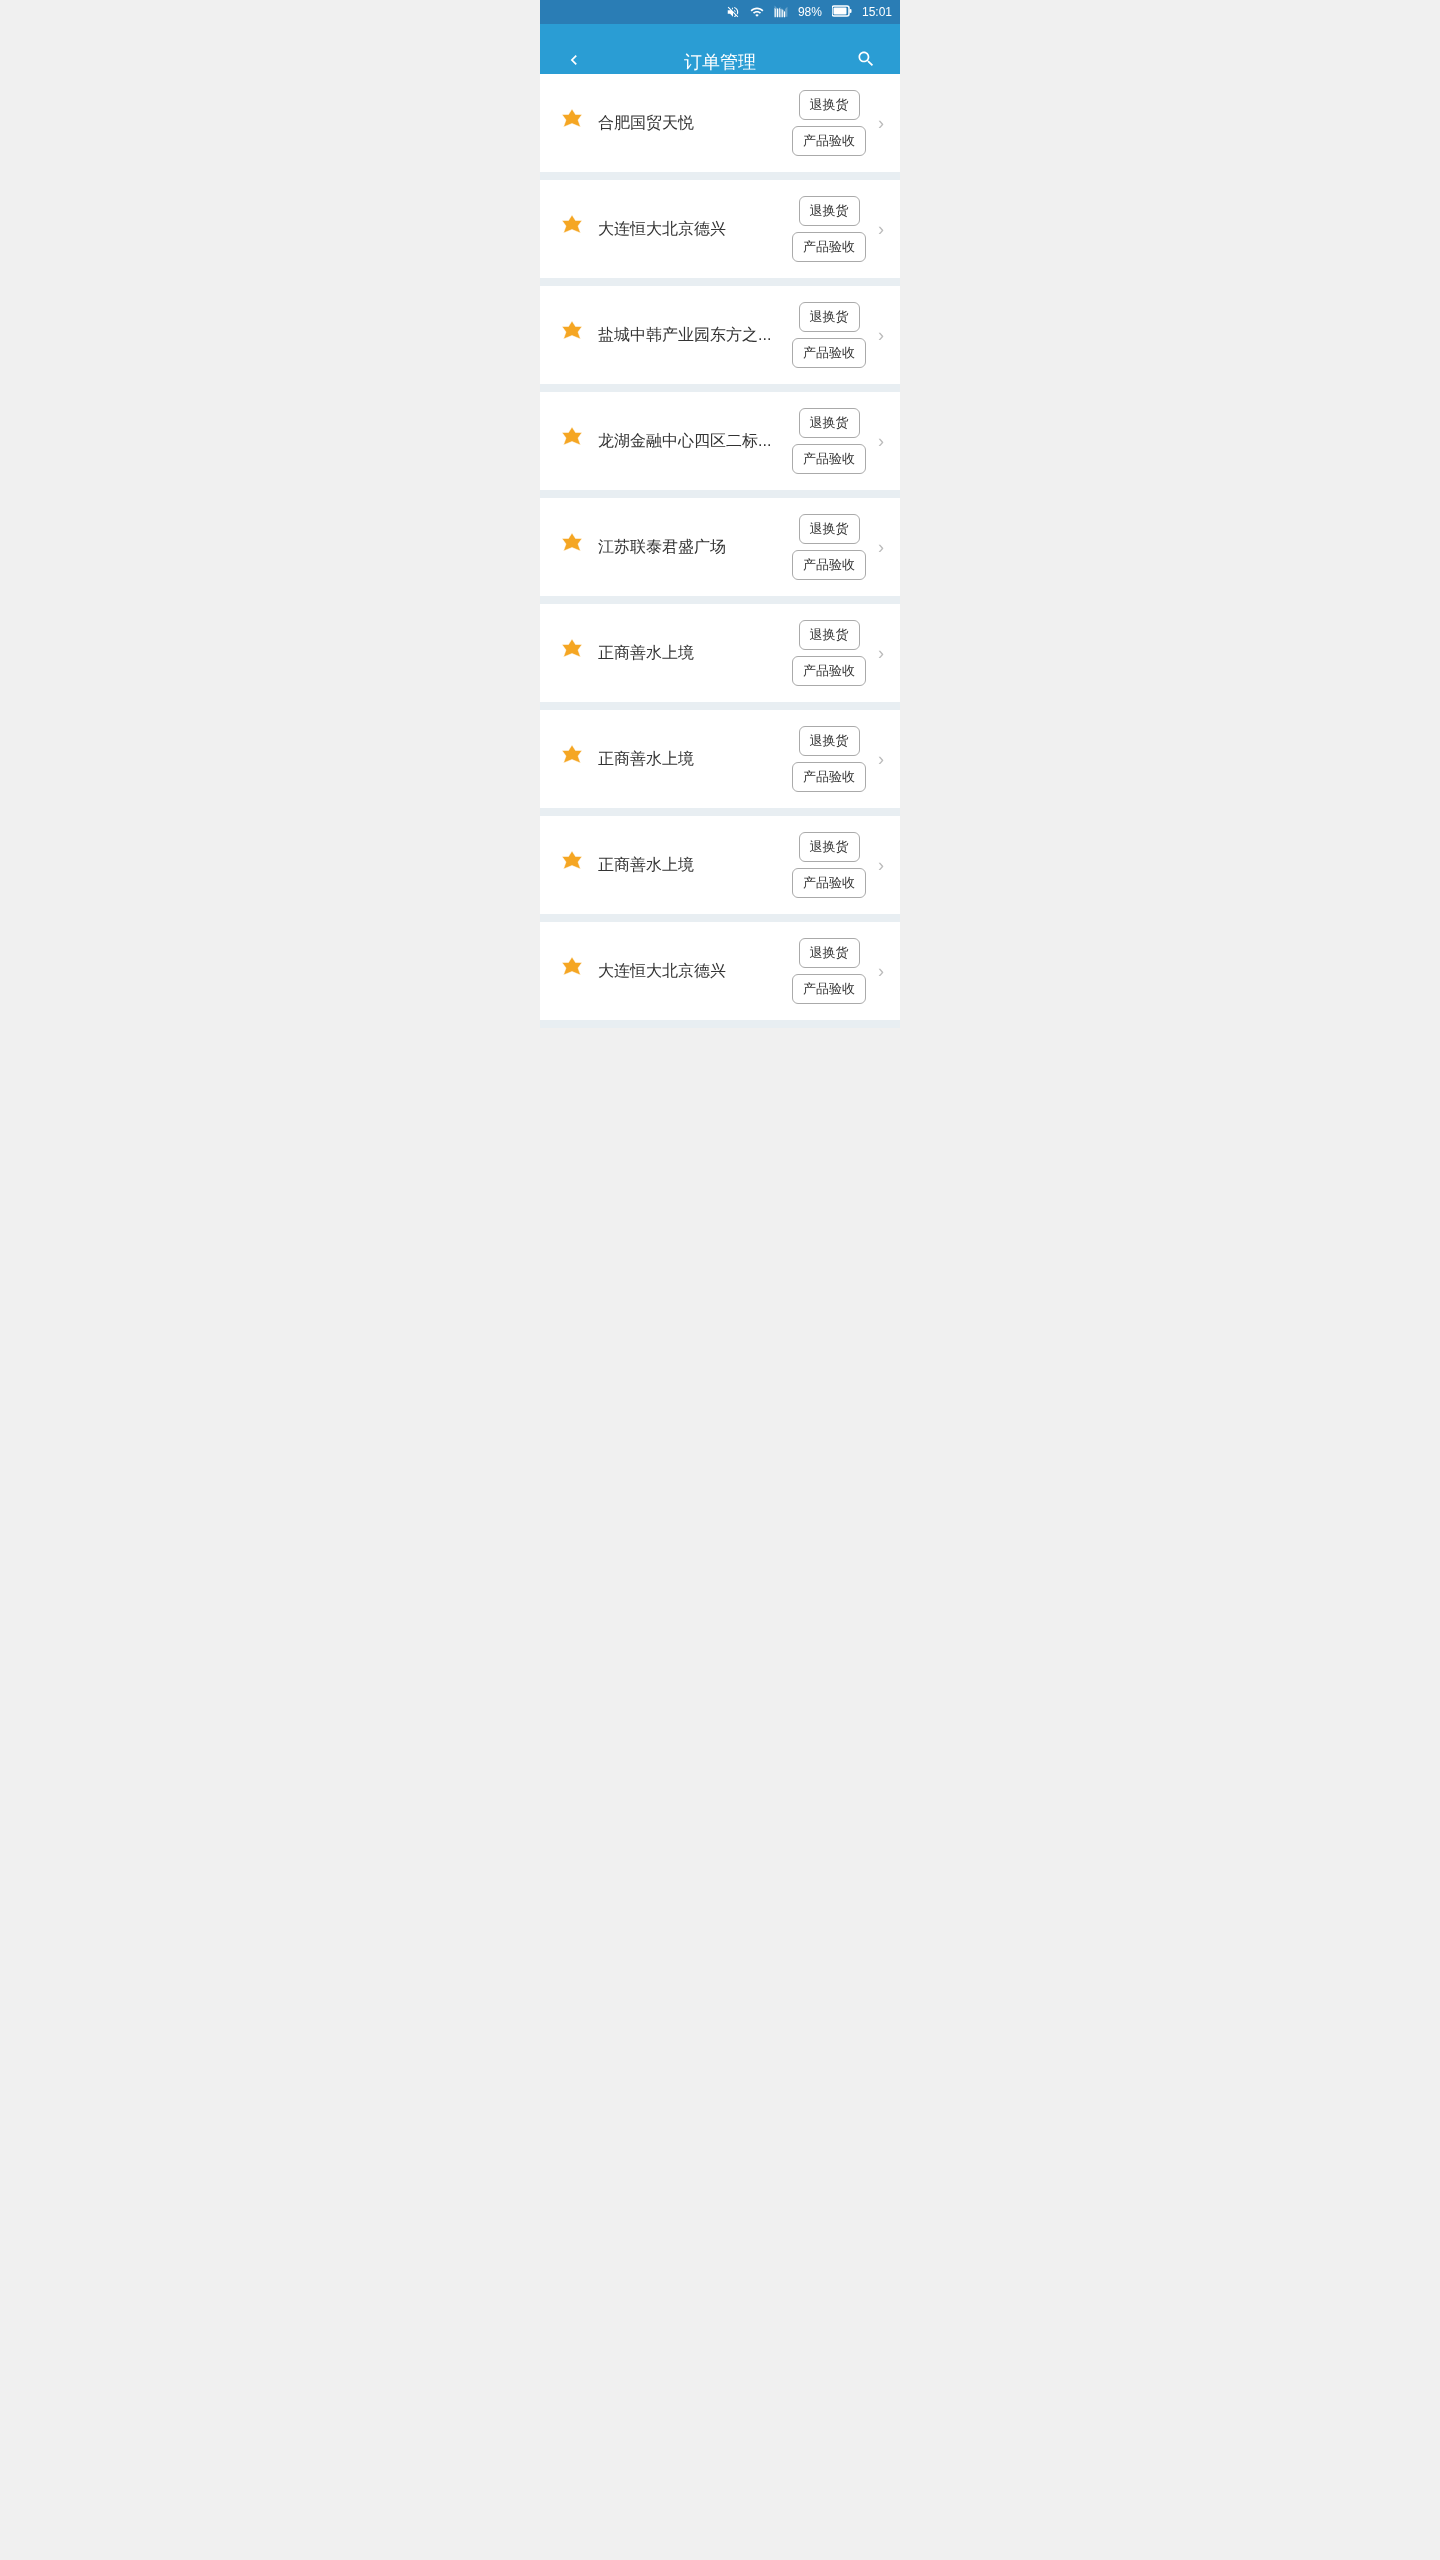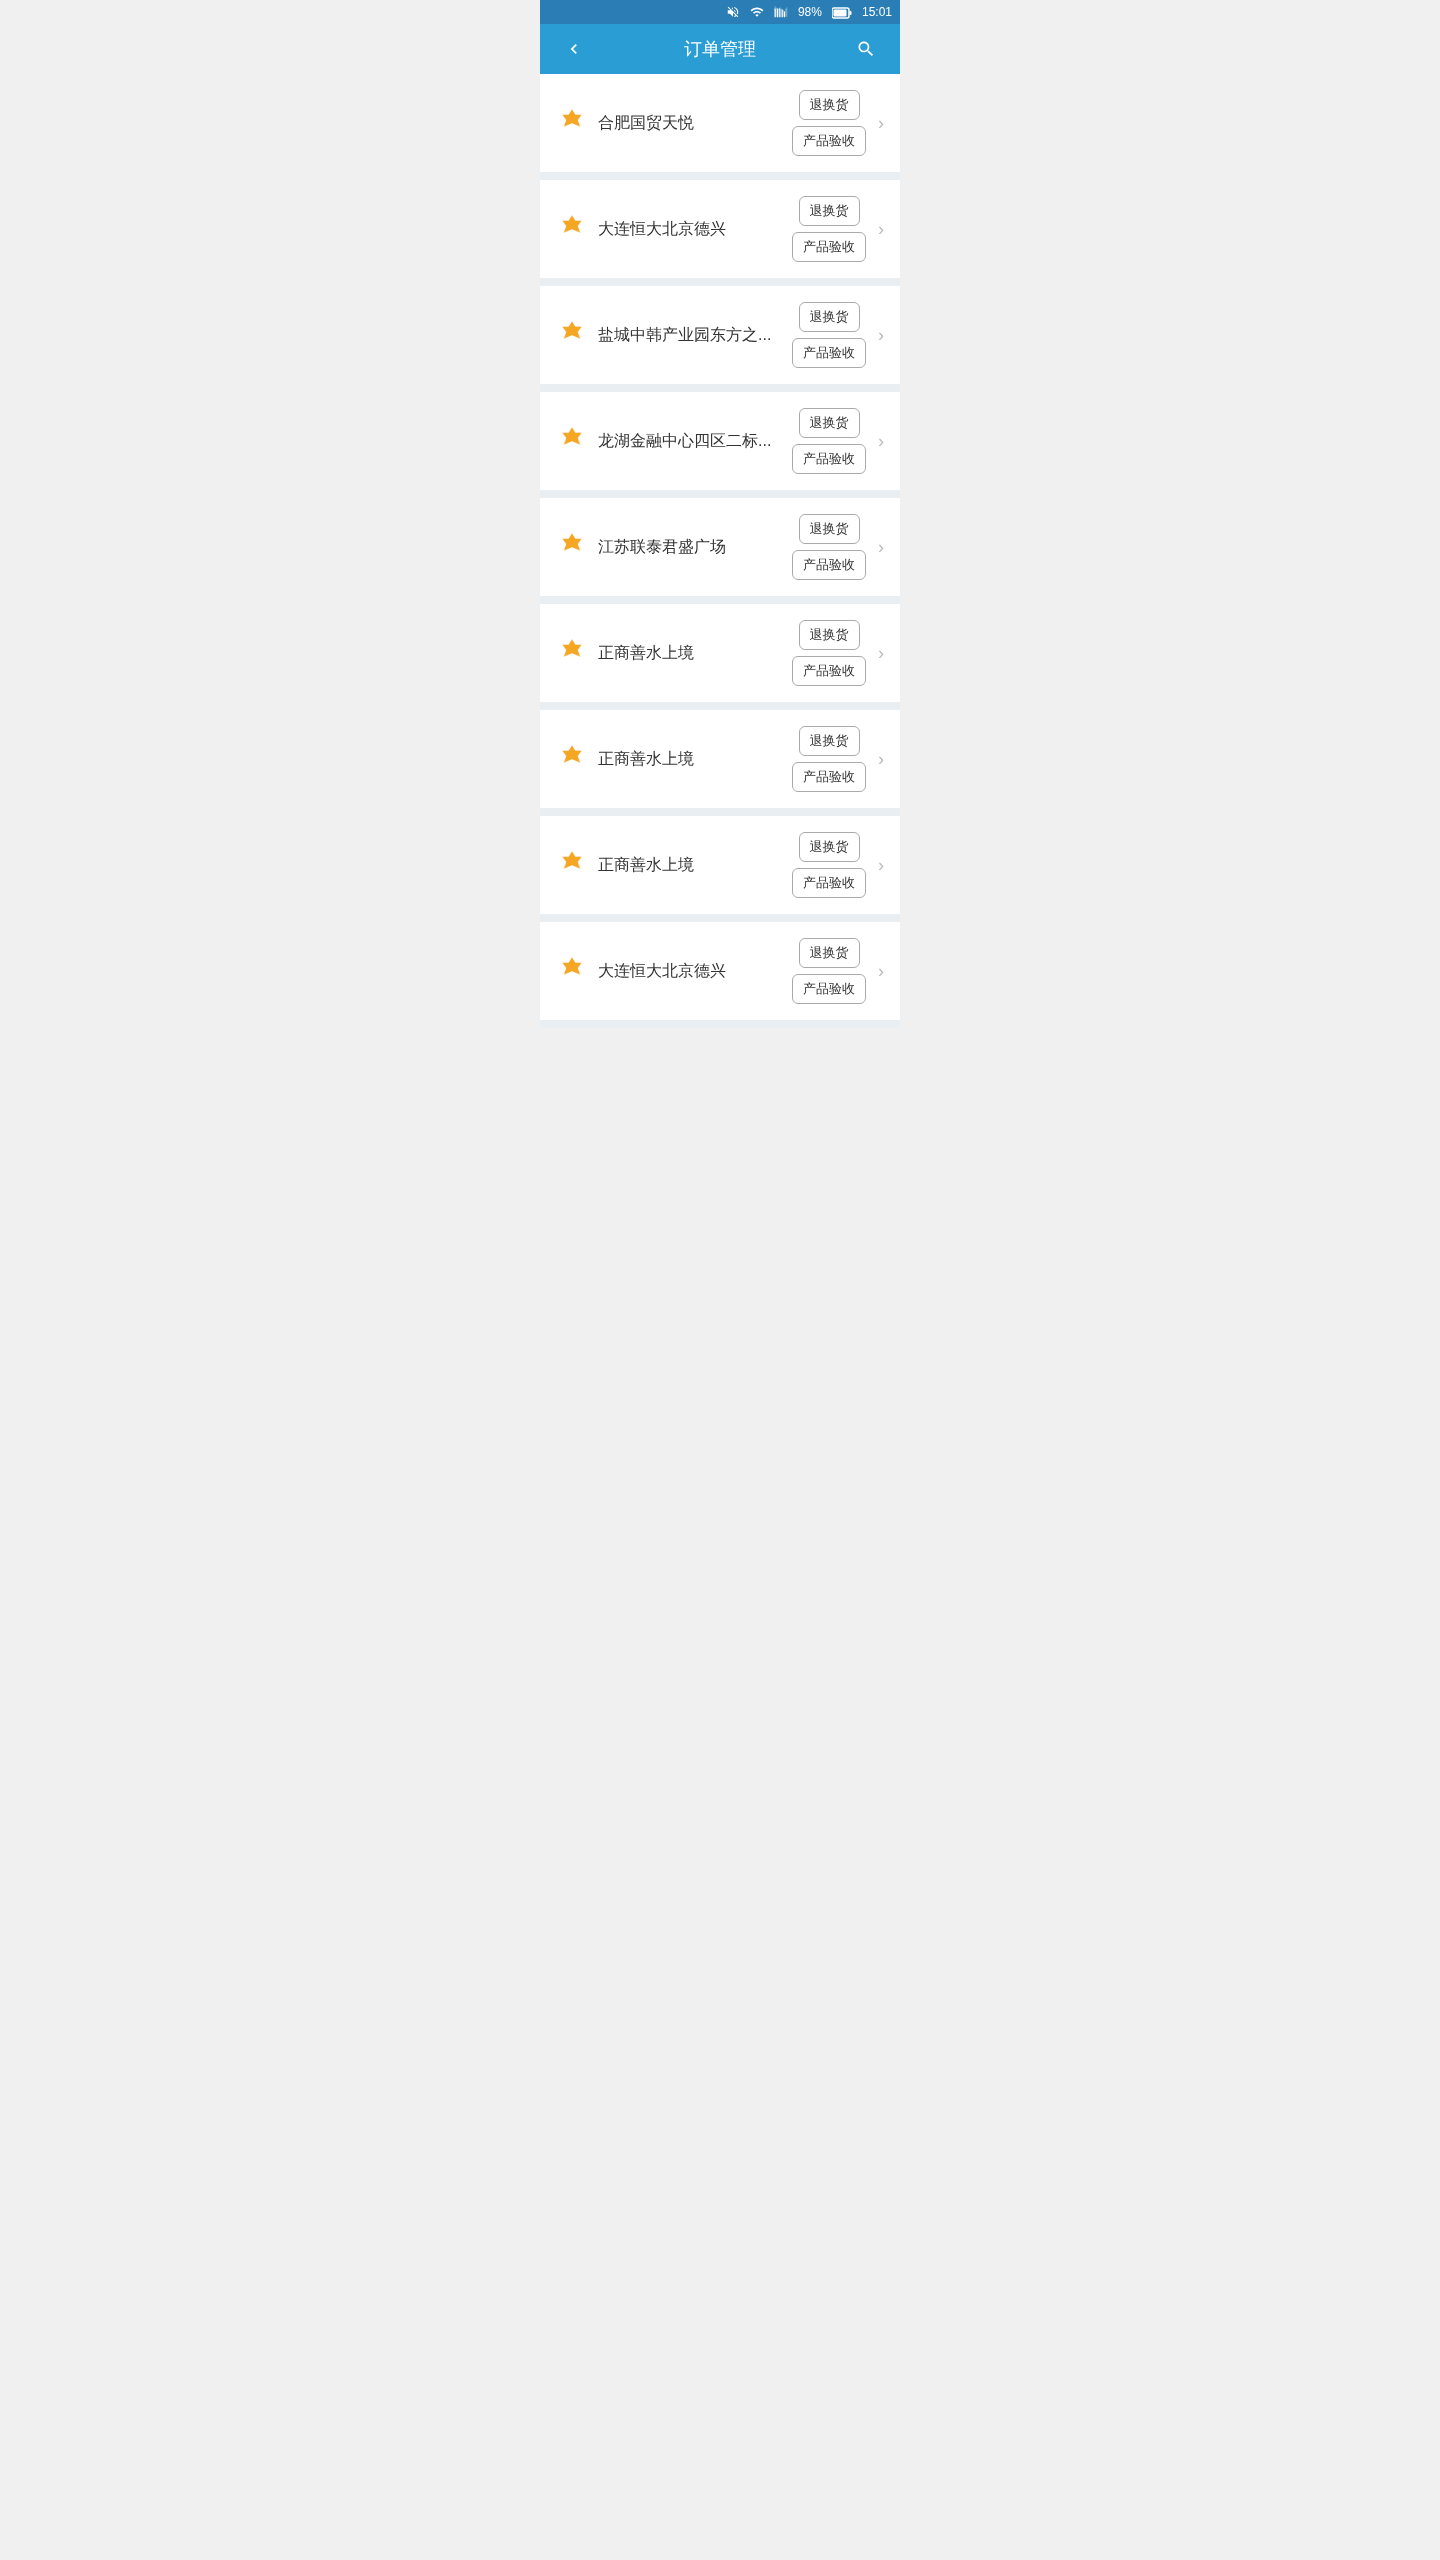--- a/index.html
+++ b/index.html
@@ -23,36 +23,36 @@
       height: 24px;
       display: flex;
       align-items: center;
       justify-content: flex-end;
       padding: 0 8px;
       gap: 4px;
     }
 
     .status-bar-icons {
       display: flex;
-      align-items: flex-end;
+      align-items: flex-start;
       gap: 10px;
     }
 
     .status-text {
       color: white;
       font-size: 12px;
       font-weight: 500;
     }
 
     
     .toolbar {
       background: #2a9dd4;
       height: 50px;
       display: flex;
-      align-items: center;
+      align-items: flex-end;
       justify-content: space-between;
       padding: 0 16px;
     }
 
     .toolbar-title {
       color: white;
       font-size: 18px;
       font-weight: 400;
       flex: 1;
       text-align: center;

